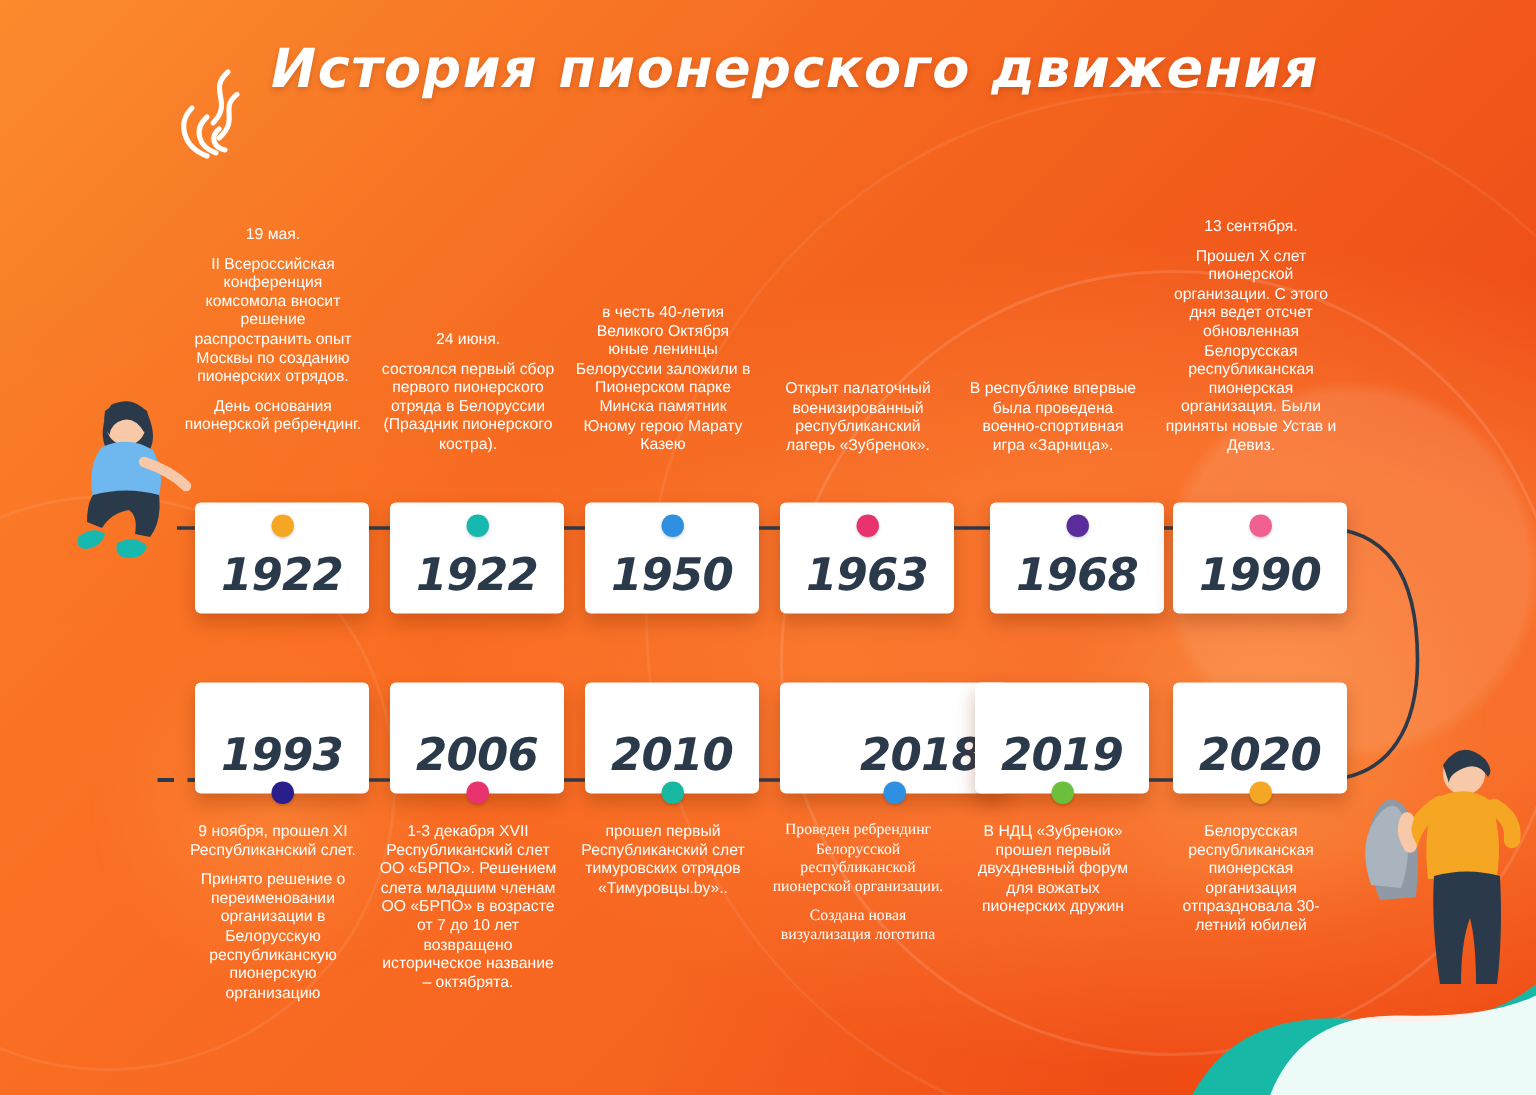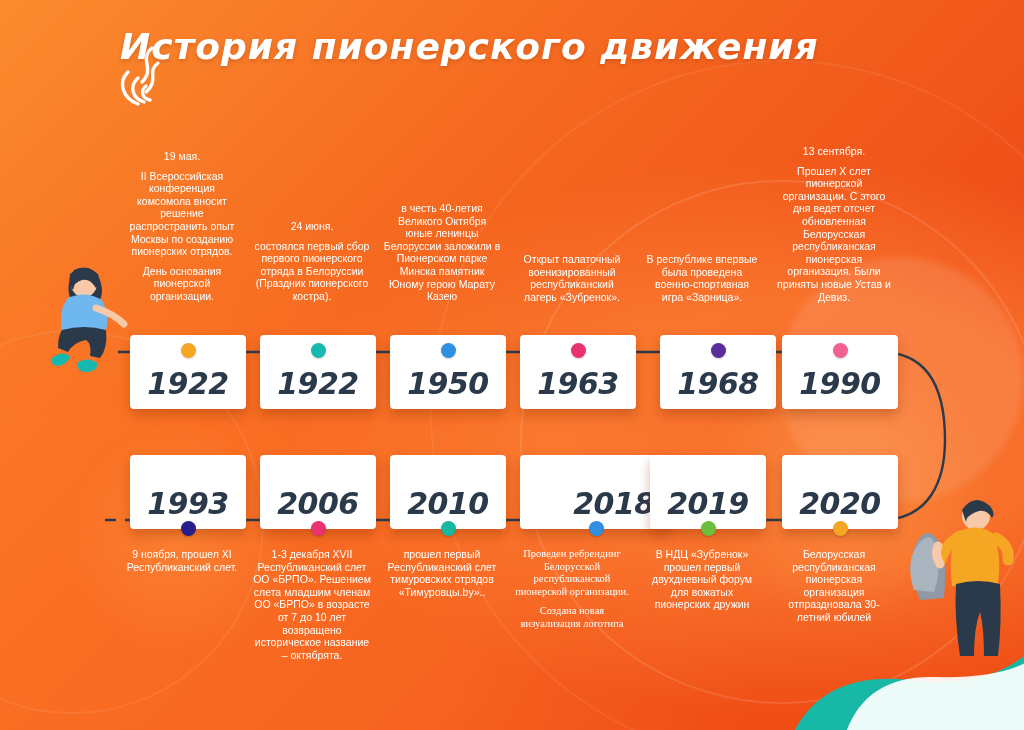--- a/index.html
+++ b/index.html
@@ -28,20 +28,21 @@
   .g2{width:240px;height:240px;left:60px;top:420px;background:radial-gradient(circle,rgba(255,160,80,0.35),rgba(255,160,80,0) 70%);}
 
   
   .header{position:absolute;left:120px;top:26px;width:820px;}
   .title{
     font-family:"DejaVu Sans",sans-serif;
     font-style:italic;font-weight:bold;
     font-size:36px;color:#ffffff;letter-spacing:1px;
     white-space:nowrap;
     text-shadow:0 2px 4px rgba(120,40,0,0.25);
+    text-align:center;
   }
   .subtitle{
     margin-top:16px;
     font-family:"DejaVu Sans",sans-serif;
     font-style:italic;font-weight:bold;
     font-size:16.5px;line-height:23px;color:#ffffff;
     width:800px;
   }
   .flame{
     position:absolute;left:112px;top:38px;width:70px;height:80px;
@@ -109,21 +110,21 @@
 
   <svg class="line-svg">
     <path d="M118 352 C 118 352, 500 352, 880 352 C 935 352, 945 400, 945 440 C 945 480, 930 520, 880 520 L 230 520" fill="none" stroke="#2b3a4a" stroke-width="2.4"></path>
     <path d="M200 520 L 105 520" fill="none" stroke="#2b3a4a" stroke-width="2.6" stroke-dasharray="12 9"></path>
   </svg>
 
   <div id="top-captions">
       <div class="caption" style="left: 123px; top: 150px;">
         <p>19 мая.</p>
         <p>II Всероссийская конференция комсомола вносит решение распространить опыт Москвы по созданию пионерских отрядов.</p>
-        <p>День основания пионерской организации.</p>
+        <p>День основания пионерской ребрендинг.</p>
       </div>
       <div class="caption" style="left: 253px; top: 220px;">
         <p>24 июня.</p>
         <p>состоялся первый сбор первого пионерского отряда в Белоруссии (Праздник пионерского костра).</p>
       </div>
       <div class="caption" style="left: 383px; top: 202px;">
         <p>в честь 40-летия Великого Октября юные ленинцы Белоруссии заложили в Пионерском парке Минска памятник Юному герою Марату Казею</p>
       </div>
       <div class="caption" style="left: 513px; top: 253px;">
         <p>Открыт палаточный военизированный республиканский лагерь «Зубренок».</p>
@@ -187,20 +188,21 @@
       </div>
       <div class="card" style="left: 782px; top: 455px;">
         <span class="dot" style="background: rgb(245, 166, 35); top: auto; bottom: -7px;"></span>
         <div class="year">2020</div>
       </div>
     </div>
 
   <div id="bottom-captions">
       <div class="caption" style="left: 123px; top: 548px;">
         <p>9 ноября, прошел XI Республиканский слет.</p>
+        <p>Принято решение о переименовании организации в Белорусскую республиканскую пионерскую организацию</p>
       </div>
       <div class="caption" style="left: 253px; top: 548px;">
         <p>1-3 декабря XVII Республиканский слет ОО «БРПО». Решением слета младшим членам ОО «БРПО» в возрасте от 7 до 10 лет возвращено историческое название – октябрята.</p>
       </div>
       <div class="caption" style="left: 383px; top: 548px;">
         <p>прошел  первый Республиканский слет тимуровских отрядов «Тимуровцы.by»..</p>
       </div>
       <div class="caption" style="left: 513px; top: 548px; font-family: Liberation Serif, serif;">
         <p>Проведен ребрендинг Белорусской республиканской пионерской организации.</p>
         <p>Создана новая визуализация логотипа</p>

